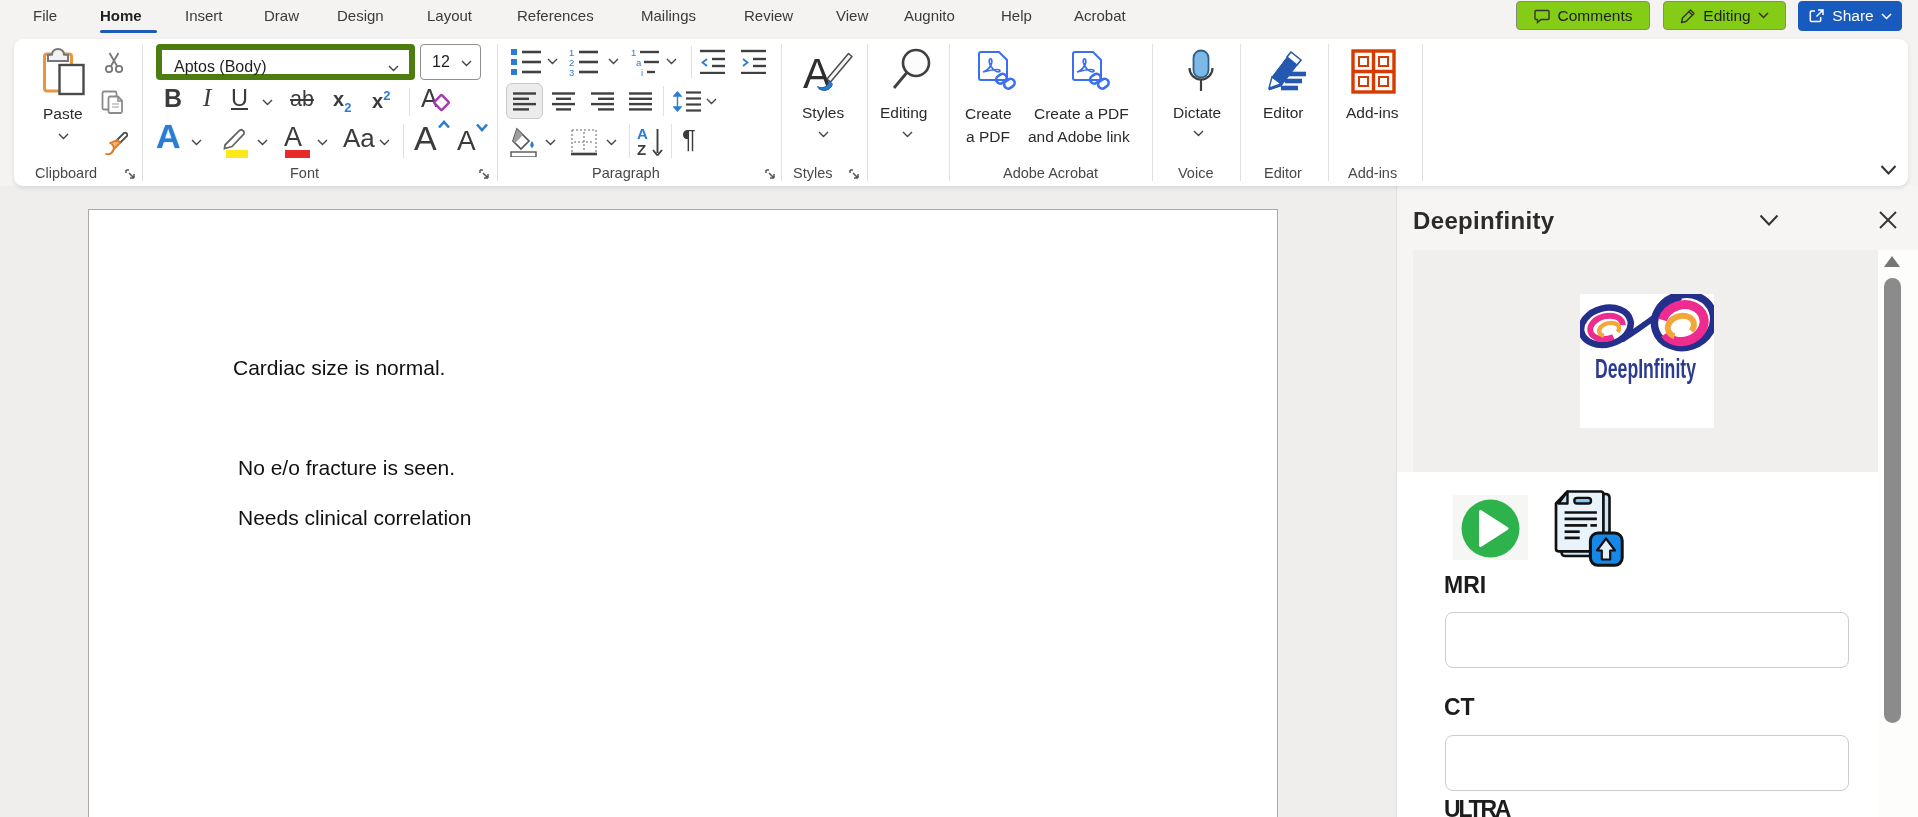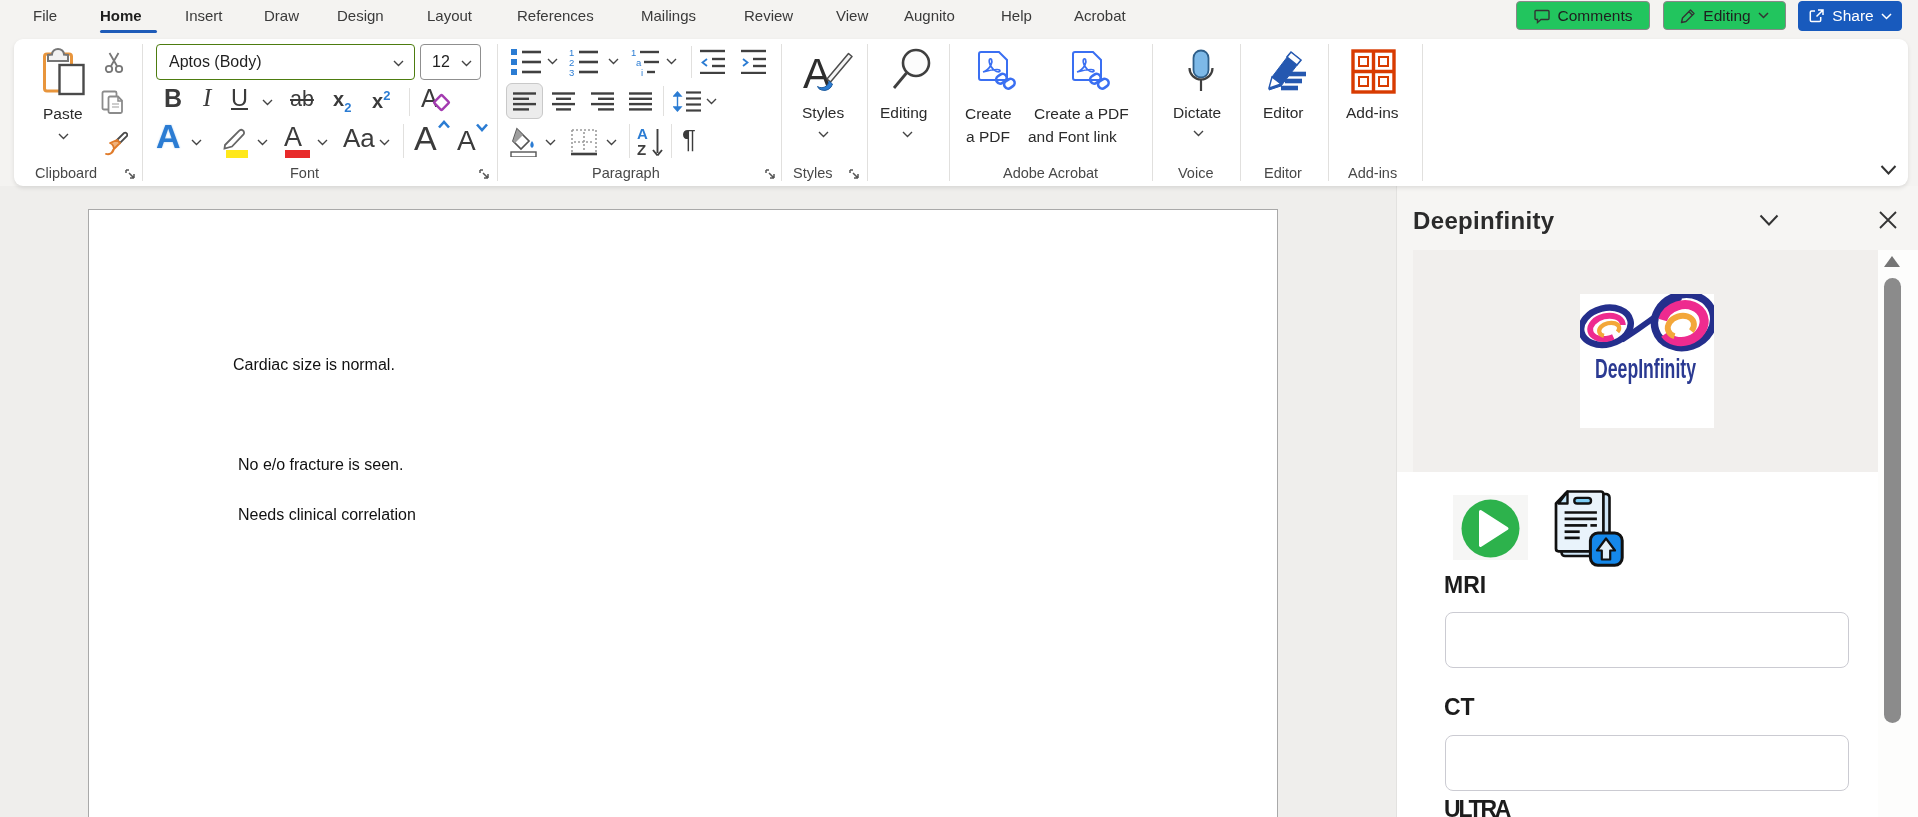--- a/index.html
+++ b/index.html
@@ -7,36 +7,36 @@
 body { background:#f4f3f1; position:relative; }
 .abs { position:absolute; }
 
 
 #menubar { position:absolute; left:0; top:0; width:1918px; height:39px; background:#f4f3f1; }
 .mi { position:absolute; top:7px; font-size:15px; color:#3a3a3a; }
 .mi.home { font-weight:bold; color:#1f1f1f;text-align:center; }
 #homeline { position:absolute; left:100px; top:30px; width:57px; height:3.2px; background:#1e5bb8; border-radius:2px; }
 
 
-.tbtn { position:absolute; top:1px; height:29px; background:#22c55e; border:1px solid #888; border-radius:4px; font-size:15.5px; color:#1f1f1f; display:flex; align-items:center; justify-content:center; gap:7px; }
+.tbtn { position:absolute; top:1px; height:29px; background:#84cc16; border:1px solid #888; border-radius:4px; font-size:15.5px; color:#1f1f1f; display:flex; align-items:center; justify-content:center; gap:7px; }
 #sharebtn { position:absolute; top:1px; height:30px; background:#185abd; border:1px solid #185abd; border-radius:4px; color:#fff; font-size:15.5px; display:flex; align-items:center; justify-content:center; gap:7px; }
 
 
 #ribboncard { z-index:5; position:absolute; left:14px; top:39px; width:1894px; height:147px; background:#fff; border-radius:9px; box-shadow:0 2px 4px rgba(0,0,0,0.10); }
 #ribbon { position:absolute; left:0; top:0; width:1918px; height:186px; z-index:6; }
 .gsep { position:absolute; top:44px; height:137px; width:1px; background:#e1e0de; }
 .glabel { position:absolute; top:165px; font-size:14.5px; color:#484848; }
 .launcher { position:absolute; width:13px; height:13px; }
 .cmdtxt { position:absolute; font-size:15.5px; color:#2b2b2b; white-space:nowrap; }
 .chev { position:absolute; }
 
 
 #docarea { position:absolute; left:0; top:186px; width:1396px; height:631px; background:#efeeec; }
 #page { position:absolute; left:88px; top:209px; width:1190px; height:608px; background:#fff; border:1px solid #a9a9a9; border-bottom:none; }
-.docline { position:absolute; font-size:16px; color:#111; white-space:nowrap; }
+.docline { position:absolute; font-size:21px; color:#111; white-space:nowrap; }
 
 
 #panel { position:absolute; left:1396px; top:186px; width:522px; height:631px; background:#f6f5f3; border-left:1px solid #e3e2e0; }
 #ptitle { position:absolute; left:16px; top:21px; font-size:24px; font-weight:bold; color:#2b2b2b; letter-spacing:0.35px; }
 #graybox { position:absolute; left:16px; top:64px; width:465px; height:222px; background:#f1efed; }
 #logobox { position:absolute; left:167px; top:44px; width:134px; height:134px; background:#fff; }
 #whitebox { position:absolute; left:0px; top:286px; width:481px; height:345px; background:#fff; }
 .plabel { font-weight:bold; font-size:23px; color:#1c1c1c; position:absolute; left:47px; }
 .pinput { position:absolute; left:48px; width:404px; height:56px; background:#fff; border:1px solid #cbcbd2; border-radius:8px; }
 #scrolltrack { position:absolute; left:481px; top:64px; width:41px; height:567px; background:#fdfdfc; }
@@ -115,21 +115,21 @@
     <path d="M16 10 L23 3 a2.2 2.2 0 0 1 3 3 L19 13 z" fill="#fff" stroke="#4a4a4a" stroke-width="1.8"></path>
     <path d="M16 10 L19 13 L12 20 a6 6 0 0 1 -7 4 a5 5 0 0 0 4 -11 z" fill="#f0b27c" stroke="#e07b2a" stroke-width="1.8" stroke-linejoin="round"></path>
   </svg>
   <div class="glabel" style="left:35px;">Clipboard</div>
   <svg class="launcher" style="left:124px; top:168px;" viewBox="0 0 13 13">
       <path d="M2 2 v-0 h0 M2 2 h3 M2 2 v3 M5 5 l5 5 M10 10 v-4 M10 10 h-4" fill="none" stroke="#555" stroke-width="1.5"></path>
     </svg>
   <div class="gsep" style="left:142px;"></div>
 
   
-  <div class="abs" style="left:156px; top:44px; width:259px; height:36px; border:1px solid #4d7c0f; border-radius:4px; background:#fff;">
+  <div class="abs" style="left:156px; top:44px; width:259px; height:36px; border:6px solid #4d7c0f; border-radius:4px; background:#fff;">
     <span style="position:absolute; left:12px; top:8px; font-size:16px; color:#1f1f1f;">Aptos (Body)</span>
     <svg class="chev" style="right:10px; top:15px; position:absolute;" width="11" height="7" viewBox="0 0 11 7">
         <path d="M1 1 l4.5 4.5 L10 1" fill="none" stroke="#444" stroke-width="1.4"></path>
       </svg>
   </div>
   <div class="abs" style="left:420px; top:44px; width:61px; height:36px; border:1px solid #8f8f8f; border-radius:4px; background:#fff;">
     <span style="position:absolute; left:11px; top:8px; font-size:16px; color:#1f1f1f;">12</span>
     <svg class="chev" style="right:8px; top:15px; position:absolute;" width="11" height="7" viewBox="0 0 11 7">
         <path d="M1 1 l4.5 4.5 L10 1" fill="none" stroke="#444" stroke-width="1.4"></path>
       </svg>
@@ -350,21 +350,21 @@
   <div class="cmdtxt" style="left:966px; top:128px;">a PDF</div>
   <svg class="abs" style="left:1067px; top:50px;" width="48" height="46" viewBox="0 0 48 46">
     <path d="M8 2 h18 l8 8 v18 a2 2 0 0 1 -2 2 h-24 a2 2 0 0 1 -2 -2 v-24 a2 2 0 0 1 2 -2 z" fill="#fff" stroke="#3a6ff2" stroke-width="2"></path>
     <path d="M10 22 q5 -1.5 8 -7 q1.5 -3.5 .5 -5.5 q-1 -1.5 -2 0 q-1 2.5 1.5 7 q2 3.5 5.5 5 q3 1 3.5 -.5 q0 -1.5 -3 -1.5 q-5 0 -14 2.5 z" fill="none" stroke="#3a6ff2" stroke-width="1.7"></path>
     <g stroke="#3a6ff2" stroke-width="2.6" fill="none">
       <rect x="23" y="25" width="11" height="8" rx="4" transform="rotate(-35 28 29)"></rect>
       <rect x="31" y="30" width="11" height="8" rx="4" transform="rotate(-35 36 34)"></rect>
     </g>
   </svg>
   <div class="cmdtxt" style="left:1034px; top:105px;">Create a PDF</div>
-  <div class="cmdtxt" style="left:1028px; top:128px;">and Font link</div>
+  <div class="cmdtxt" style="left:1028px; top:128px;">and Adobe link</div>
   </g>
   <div class="glabel" style="left:1003px;">Adobe Acrobat</div>
   <div class="gsep" style="left:1152px;"></div>
 
   
   <svg class="abs" style="left:1183px; top:49px;" width="36" height="46" viewBox="0 0 36 46">
     <rect x="10.5" y="1.5" width="15" height="27" rx="7.5" fill="#7db9e8" stroke="#2e5f8a" stroke-width="1.8"></rect>
     <path d="M6.5 19 a11.5 11.5 0 0 0 23 0" fill="none" stroke="#3f3f3f" stroke-width="2.2"></path>
     <line x1="18" y1="31" x2="18" y2="42" stroke="#3f3f3f" stroke-width="2.2"></line>
   </svg>

